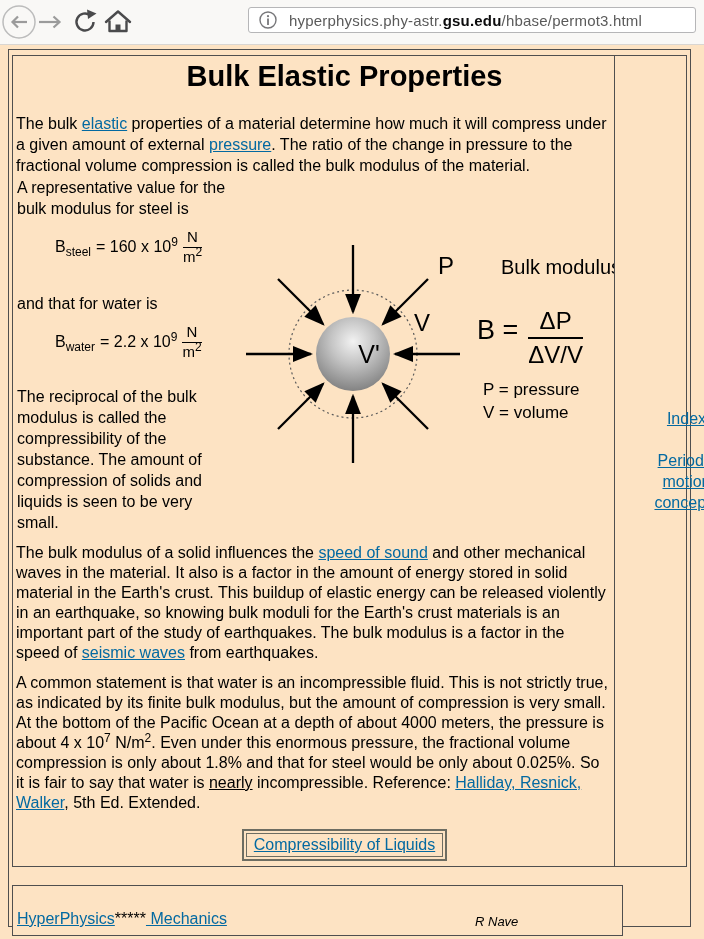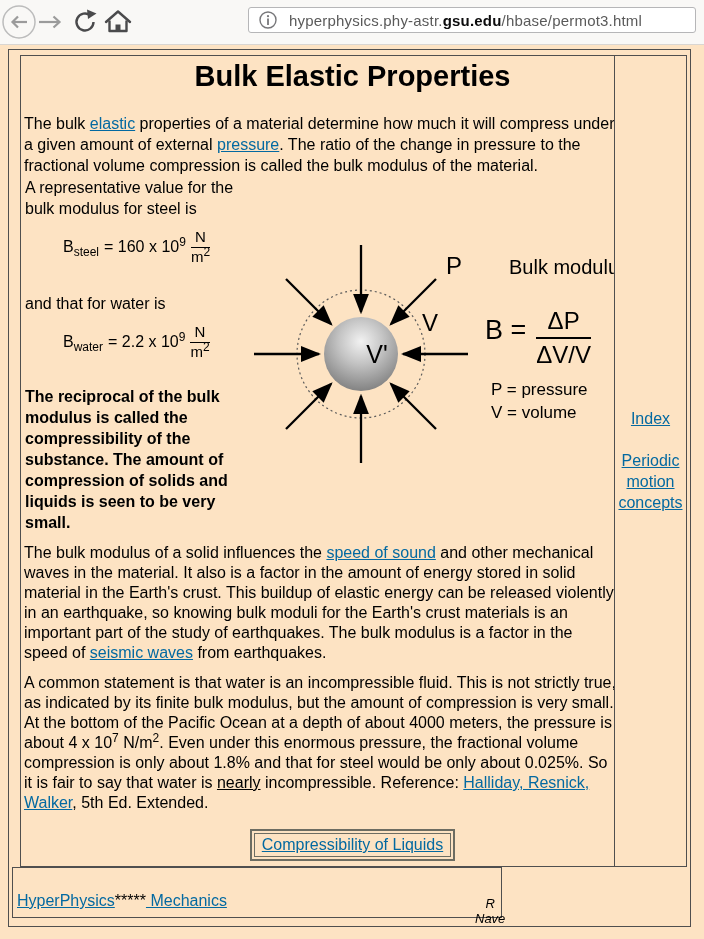--- a/index.html
+++ b/index.html
@@ -14,35 +14,35 @@
   .url-bar { position:absolute; left:248px; top:7px; width:448px; height:26px;
     background:#ffffff; border:1px solid #b6b6b8; border-radius:3px;
     display:flex; align-items:center; font-size:15px; color:#5a5a5a; }
   .url-text { margin-left:8px; white-space:nowrap; letter-spacing:.2px; }
   .url-domain { color:#0c0c0d; font-weight:700; }
 
   
   .page { position:absolute; left:0; top:45px; width:704px; height:894px; background:#fde3c3; }
   .outer-box   { position:absolute; left:8px;  top:4px;   width:683px; height:878px; border:1px solid #4f4f4f; }
   .cell        { position:absolute; border:1px solid #4f4f4f; background:#fde3c3; }
-  .main-cell   { left:20px;  top:10px;  width:665px; height:812px; }
-  .nav-cell    { left:614px; top:10px;  width:73px;  height:812px; }
-  .footer-cell { left:12px;  top:822px; width:490px; height:51px; }
+  .main-cell   { left:12px;  top:10px;  width:665px; height:812px; }
+  .nav-cell    { left:614px; top:10px;  width:73px;  height:812px;padding-left:36px; }
+  .footer-cell { left:12px;  top:840px; width:611px; height:51px; }
   .goback-cell { left:614px; top:826px; width:73px;  height:51px; }
 
   .page-title { position:absolute; top:4px; left:0; width:100%; text-align:center;
     font-size:29px; font-weight:700; color:#000; }
 
   .para { position:absolute; font-size:16px; color:#000; white-space:pre-line; }
   #p1 { left:3px; top:57px;  width:594px; line-height:21px; }
   #p2 { left:3px; top:487px; width:596px; line-height:20px; }
   #p3 { left:3px; top:617px; width:596px; line-height:20px; }
   #steel-intro { left:4px; top:121px; width:230px; line-height:21px; }
   #water-intro { left:4px; top:237px; width:230px; line-height:21px; }
-  #reciprocal  { left:4px; top:330px; width:210px; line-height:21px;font-weight:bold; }
+  #reciprocal  { left:4px; top:330px; width:210px; line-height:21px; }
 
   a.lnk, .lnk { color:#0369a1; text-decoration:underline; cursor:pointer; }
   .uline { text-decoration:underline; }
   sup { font-size:12px; vertical-align:super; line-height:0; }
   sub { font-size:12px; vertical-align:sub; line-height:0; }
 
   
   .formula { position:absolute; display:flex; align-items:center; gap:5px; font-size:16px; color:#000; }
   #steel-formula { left:42px; top:173px; }
   #water-formula { left:42px; top:268px; }

